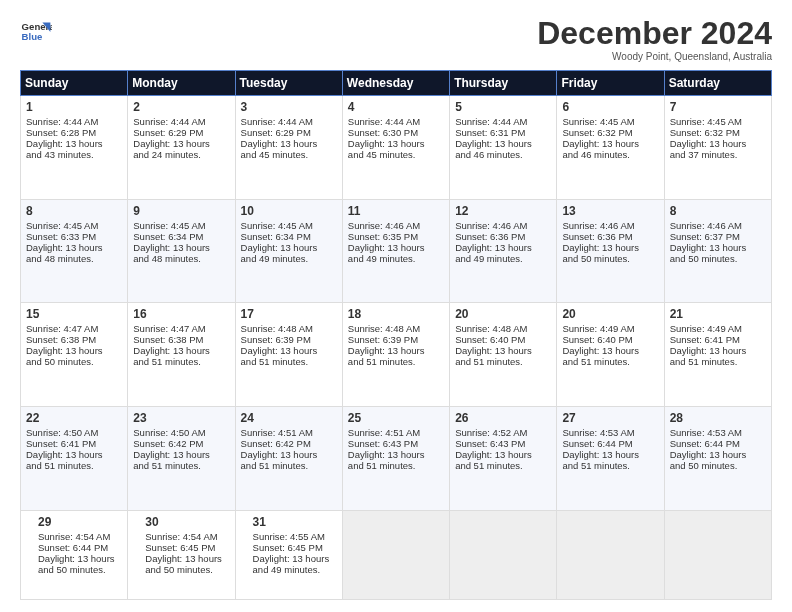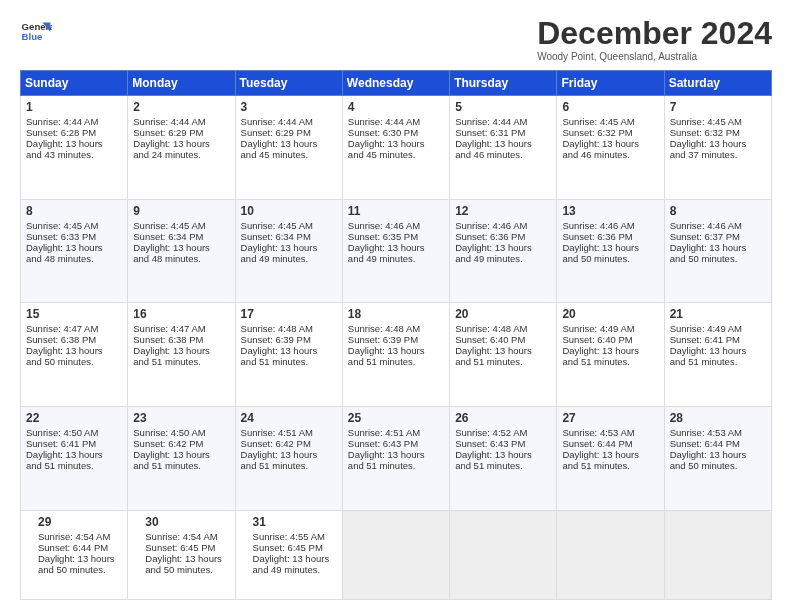--- a/index.html
+++ b/index.html
@@ -26,40 +26,41 @@
     .logo {
       display: flex;
       align-items: center;
       gap: 4px;
     }
     .logo-icon {
       width: 32px;
       height: 32px;
     }
     .title-block {
+      text-align: right;
     }
     .main-title {
       font-size: 32px;
       font-weight: bold;
       color: #333;
       line-height: 1.1;
     }
     .subtitle {
       font-size: 10px;
       color: #555;
     }
     .calendar {
       flex: 1;
       border: 1px solid #ccc;
       border-collapse: collapse;
       width: 100%;
       table-layout: fixed;
     }
     .calendar th {
-      background: #1d4ed8;
+      background: #0f172a;
       color: #fff;
       font-size: 12px;
       font-weight: bold;
       padding: 5px 4px;
       text-align: left;
       border: 1px solid #5580cc;
     }
     .calendar td {
       vertical-align: top;
       padding: 4px 5px;

